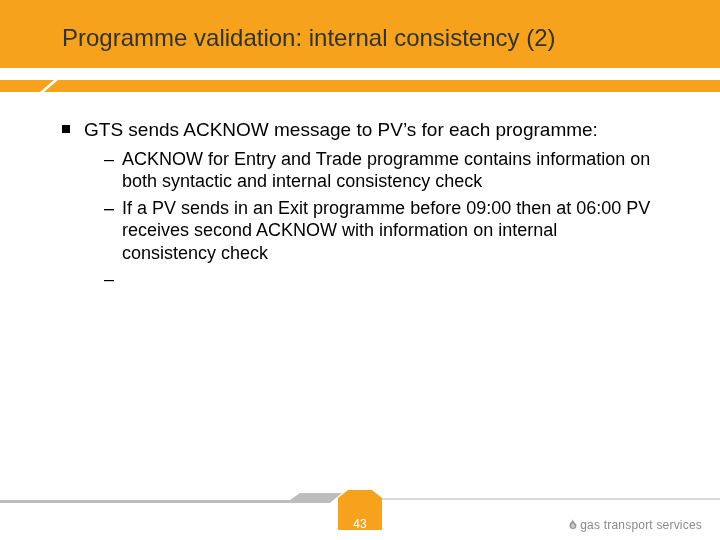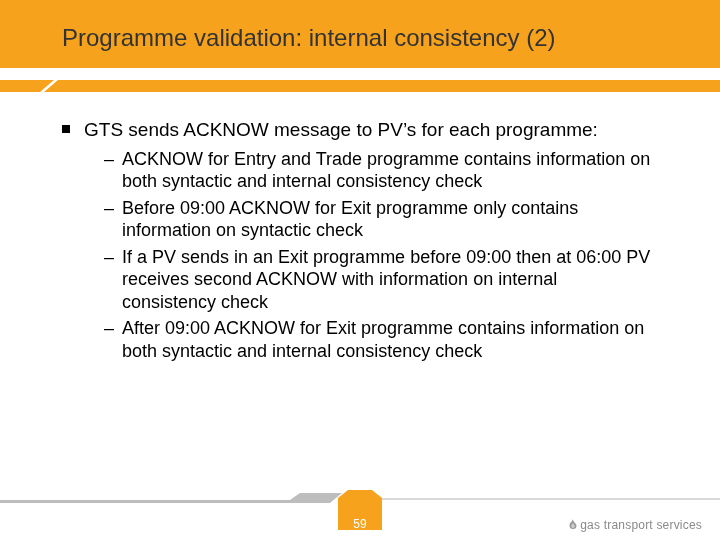--- a/index.html
+++ b/index.html
@@ -135,45 +135,43 @@
       <span class="sq"></span>
       <span>GTS sends ACKNOW message to PV’s for each programme:</span>
     </div>
     <div class="sublist">
       <div class="bullet2">
         <span class="dash">–</span>
         <span>ACKNOW for Entry and Trade programme contains information on both syntactic and internal consistency check</span>
       </div>
       <div class="bullet2">
         <span class="dash">–</span>
-        <span>Before 09:00 ACKNOW for Exit programme only contains information on syntactic check</span>
       </div>
       <div class="bullet2">
         <span class="dash">–</span>
         <span>If a PV sends in an Exit programme before 09:00 then at 06:00 PV receives second ACKNOW with information on internal consistency check</span>
       </div>
       <div class="bullet2">
         <span class="dash">–</span>
-        <span>After 09:00 ACKNOW for Exit programme contains information on both syntactic and internal consistency check</span>
       </div>
     </div>
   </div>
 
   <div class="footer-line">
     <svg width="720" height="40" viewBox="0 0 720 40">
 
       <polygon points="0,10 0,13 330,13 342,3 300,3 290,10" fill="#bdbdbd"></polygon>
 
       <polygon points="338,40 338,8 348,0 372,0 382,8 382,40" fill="#f6a21c"></polygon>
 
       <polygon points="382,8 720,8 720,10 382,10" fill="#d9d9d9"></polygon>
     </svg>
   </div>
 
-  <div class="pagenum">59</div>
+  <div class="pagenum">43</div>
 
   <div class="logo">
     <svg class="flame" viewBox="0 0 24 24">
       <path d="M12 2 C10 7 6 8 6 13 a6 6 0 0 0 12 0 C18 9 13 8 12 2 Z" fill="#9a9a9a"></path>
       <path d="M12 8 C11 11 9 11.5 9 14 a3 3 0 0 0 6 0 C15 12 12.5 11 12 8 Z" fill="#cfcfcf"></path>
     </svg>
     <span>gas transport services</span>
   </div>
 
 </div>

